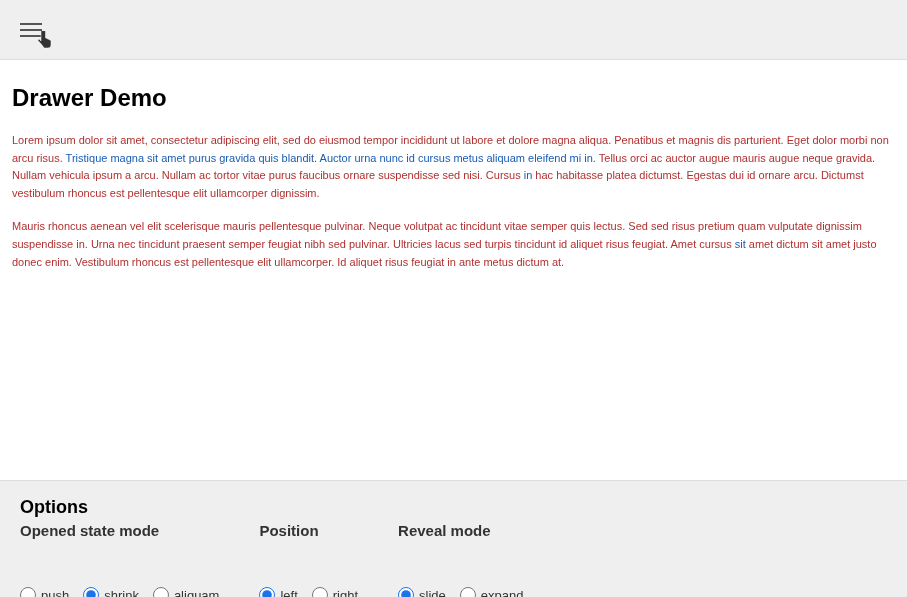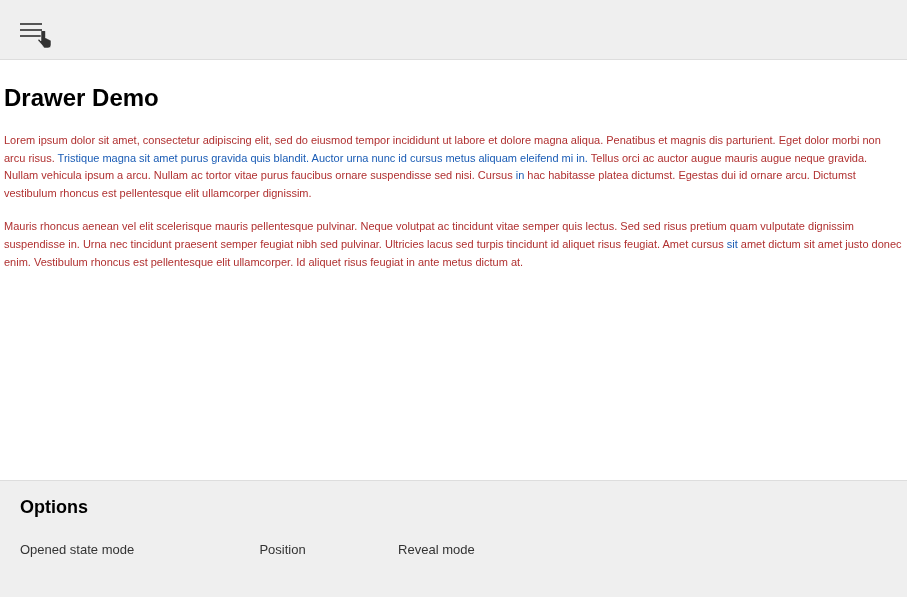--- a/index.html
+++ b/index.html
@@ -41,21 +41,21 @@
       bottom: -10px;
       right: -6px;
       width: 14px;
       height: 20px;
       pointer-events: none;
     }
 
     
     .main-content {
       background: #fff;
-      padding: 24px 4px;
+      padding: 24px 12px;
       min-height: 420px;
     }
 
     .page-title {
       font-size: 24px;
       font-weight: bold;
       margin-bottom: 20px;
       color: #000;
     }
 
@@ -73,39 +73,39 @@
     
     .options-bar {
       background: #efefef;
       padding: 16px 20px;
       border-top: 1px solid #ddd;
     }
 
     .options-title {
       font-size: 18px;
       font-weight: bold;
-      margin-bottom: 24px;
+      margin-bottom: 4px;
       color: #000;
     }
 
     .options-row {
       display: flex;
       gap: 40px;
       align-items: flex-start;
     }
 
     .option-group {
       display: flex;
       flex-direction: column;
       gap: 6px;
     }
 
     .option-group-label {
-      font-weight: normal;
-      font-size: 13px;
+      font-weight: bold;
+      font-size: 15px;
       margin-bottom: 4px;
     }
 
     .radio-group {
       display: flex;
       gap: 14px;
       align-items: center;
       margin-top: 38px;
     }
 

